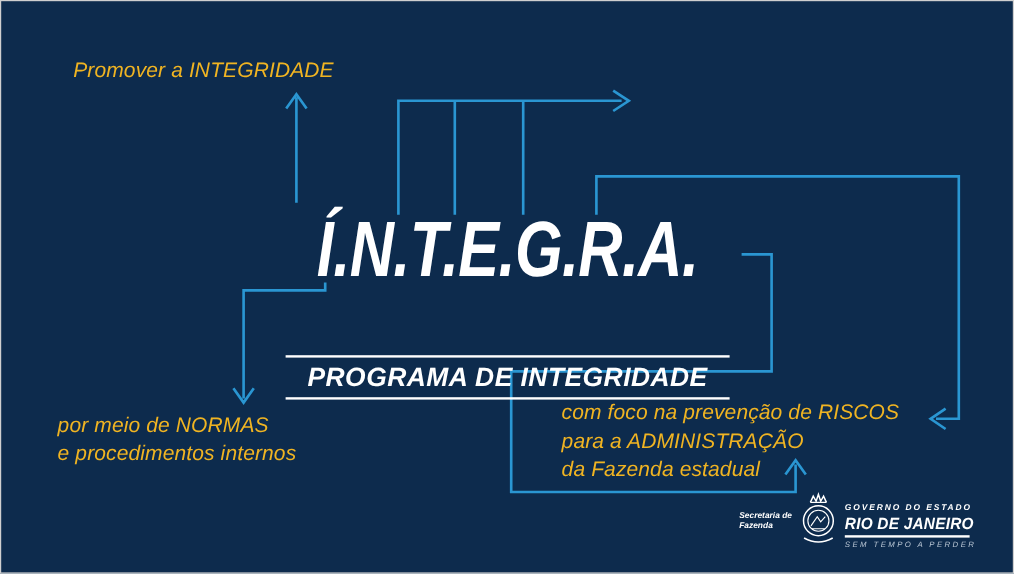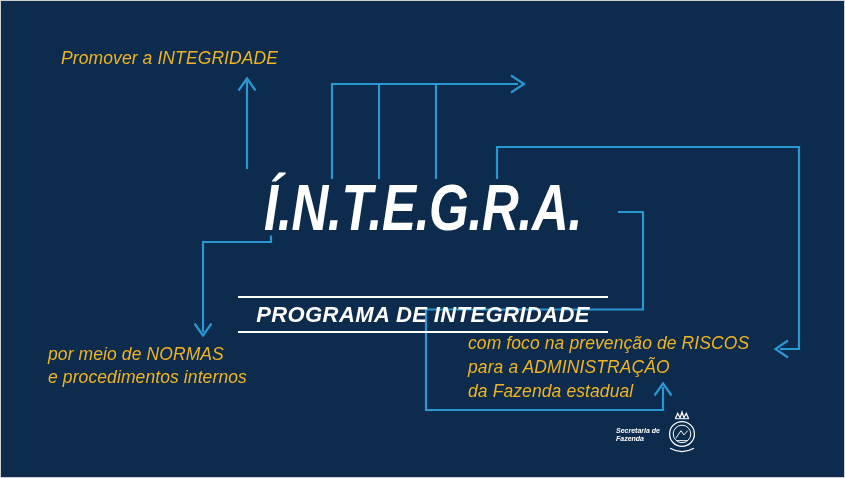--- a/index.html
+++ b/index.html
@@ -118,14 +118,20 @@
   <svg id="emblem" viewBox="0 0 44 48" fill="none" stroke="#ffffff" stroke-width="1.3">
     <path d="M15 9 L17.5 3.5 L20 8 L22 2 L24 8 L26.5 3.5 L29 9"></path>
     <path d="M15 9 H29" stroke-width="1"></path>
     <circle cx="22" cy="25" r="13"></circle>
     <circle cx="22" cy="25" r="9.2" stroke-width="1"></circle>
     <path d="M15.5 29.5 L21 21.5 L24 26 L28 21.5" stroke-width="1"></path>
     <path d="M16.5 32 H27.5" stroke-width="1"></path>
     <path d="M9.5 40 Q22 47 34.5 40" stroke-width="1.4"></path>
   </svg>
 
+  <div id="gov-block">
+    <div id="gov-label">GOVERNO DO ESTADO</div>
+    <div id="gov-name">RIO DE JANEIRO</div>
+    <div id="gov-rule"></div>
+    <div id="gov-slogan">SEM TEMPO A PERDER</div>
+  </div>
 
 </div>
 
 </body></html>

